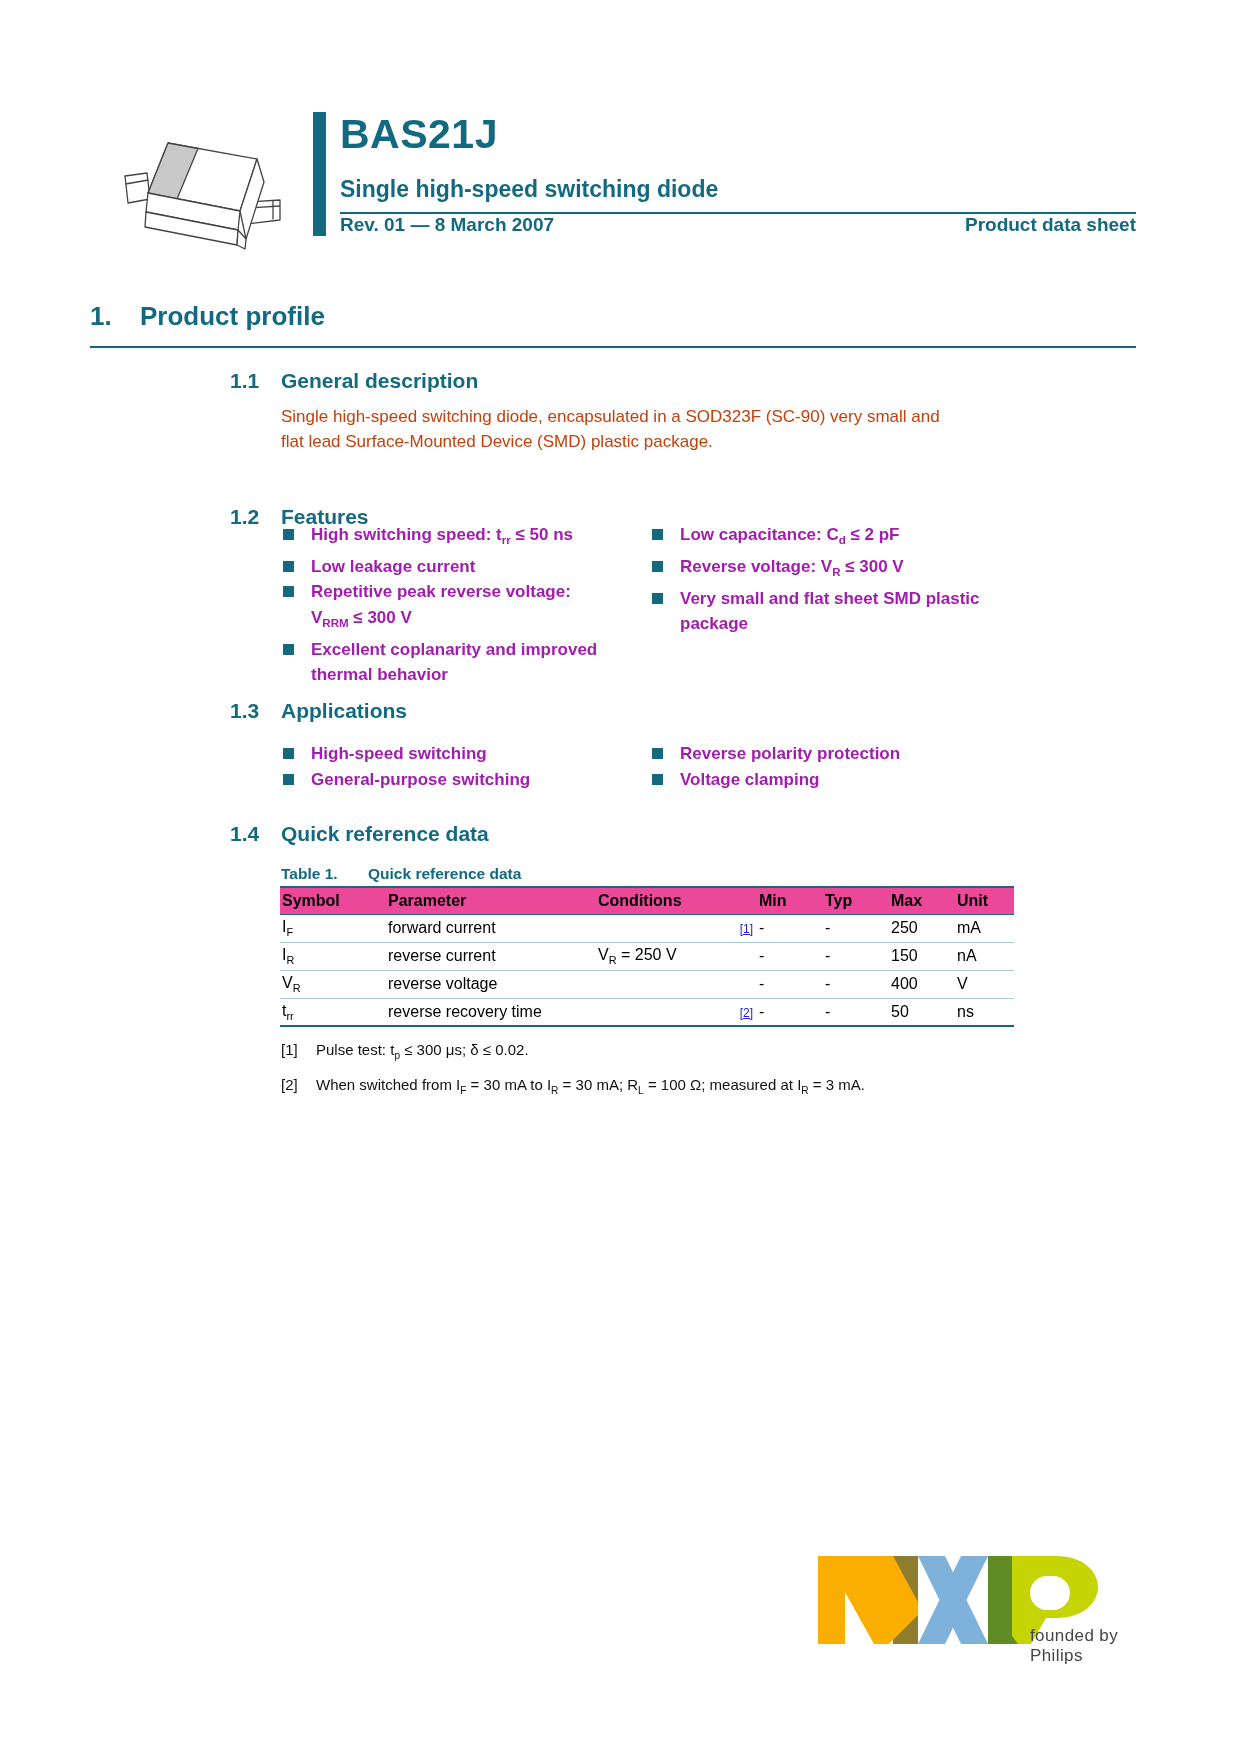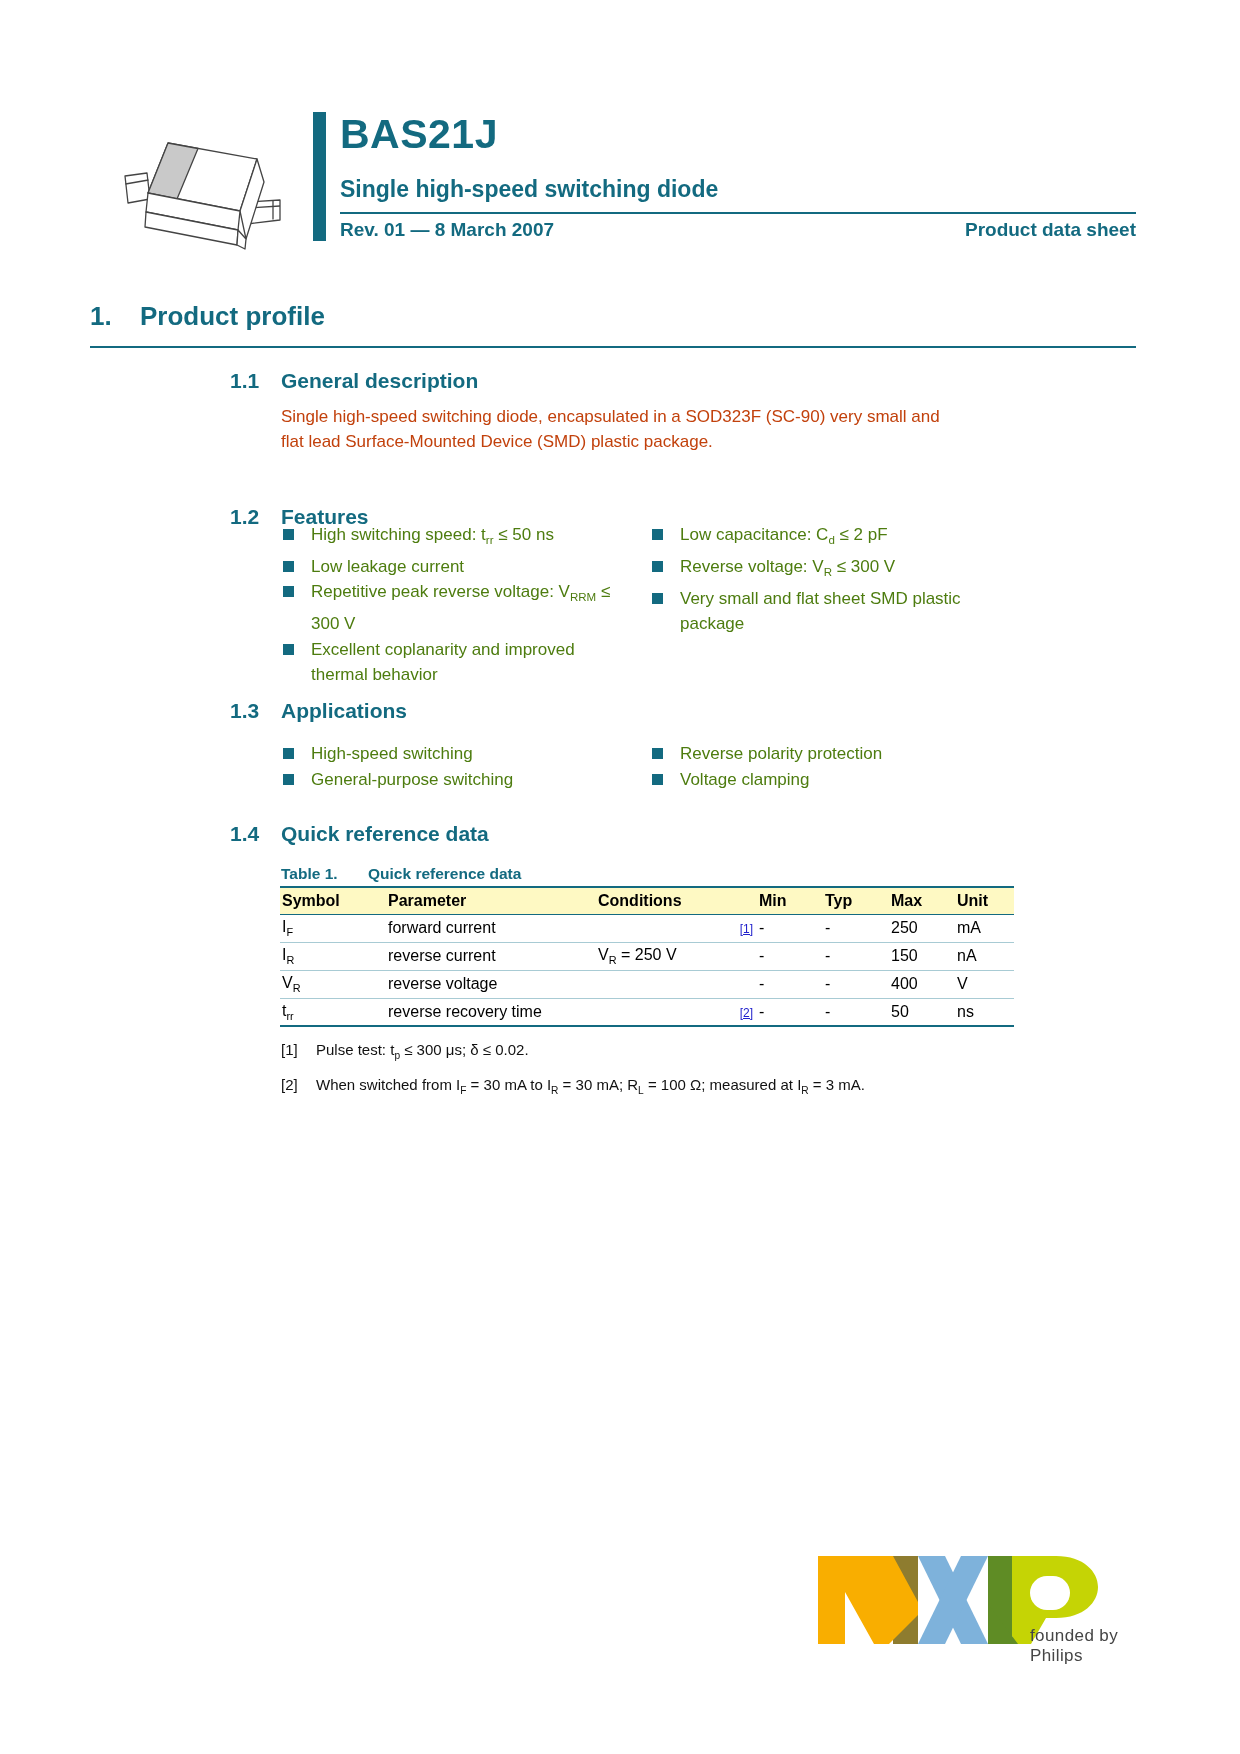--- a/index.html
+++ b/index.html
@@ -9,48 +9,48 @@
     font-family:"Liberation Sans", sans-serif; color:#000;
   }
   .abs { position:absolute; }
 
   
   .header-block { left:313px; top:112px; width:823px;
     border-left:13px solid #136A80; padding-left:14px; }
   .doc-title { font-size:41px; font-weight:bold; color:#136A80; line-height:44px; letter-spacing:0.5px; }
   .doc-subtitle { font-size:23px; font-weight:bold; color:#136A80; margin-top:20px; }
   .header-rule { border-top:2px solid #136A80; margin-top:9px; }
-  .rev-row { display:flex; justify-content:space-between; margin-top:5px;
+  .rev-row { display:flex; justify-content:space-between; 
     font-size:19px; font-weight:bold; color:#136A80; }
 
   
   .sec1 { left:90px; top:301px; width:1046px; display:flex;
     font-size:26px; font-weight:bold; color:#136A80;
     padding-bottom:14px; border-bottom:2px solid #136A80; }
   .sec1 .num { width:50px; }
   .h2 { display:flex; font-size:21px; font-weight:bold; color:#136A80; }
   .h2 .num { width:51px; }
 
   .body-text { font-size:17px; line-height:25px; color:#c2410c; }
 
   
   .two-col { display:flex; }
   .col-a { width:369px; }
   .col-b { width:371px; }
   .bullet-item { display:flex; }
   .sq { width:11px; height:11px; background:#136A80; flex:none; margin:7px 17px 0 2px; }
-  .bullet-text { font-size:17px; line-height:25.5px; color:#4d7c0f; }
+  .bullet-text { font-size:17px; line-height:25.5px; color:#a21caf;font-weight:bold; }
   .col-a .bullet-text { width:300px; }
   .col-b .bullet-text { width:320px; }
 
   
   .caption { display:flex; font-size:15.5px; font-weight:bold; color:#136A80; }
   .caption .lbl { width:87px; }
   table { border-collapse:collapse; table-layout:fixed; width:734px; font-size:16px; }
-  thead tr { background:#fef9c3; border-top:2px solid #136A80; border-bottom:1px solid #136A80; }
+  thead tr { background:#ec4899; border-top:2px solid #136A80; border-bottom:1px solid #136A80; }
   th { text-align:left; font-weight:bold; height:27px; padding:2px 4px 2px 2px; }
   tbody tr { border-bottom:1px solid #A8CBD4; }
   tbody tr:last-child { border-bottom:2px solid #136A80; }
   td { height:28px; padding:2px 4px 2px 2px; vertical-align:middle; }
   td.note-cell { text-align:right; vertical-align:top; padding-top:4px; }
   .tbl-note { font-size:12px; color:#2222CC; text-decoration:underline; cursor:pointer; }
   sub { font-size:0.68em; }
 
   
   .fn-row { display:flex; margin-bottom:11px; font-size:15px; line-height:18px; color:#111; }

